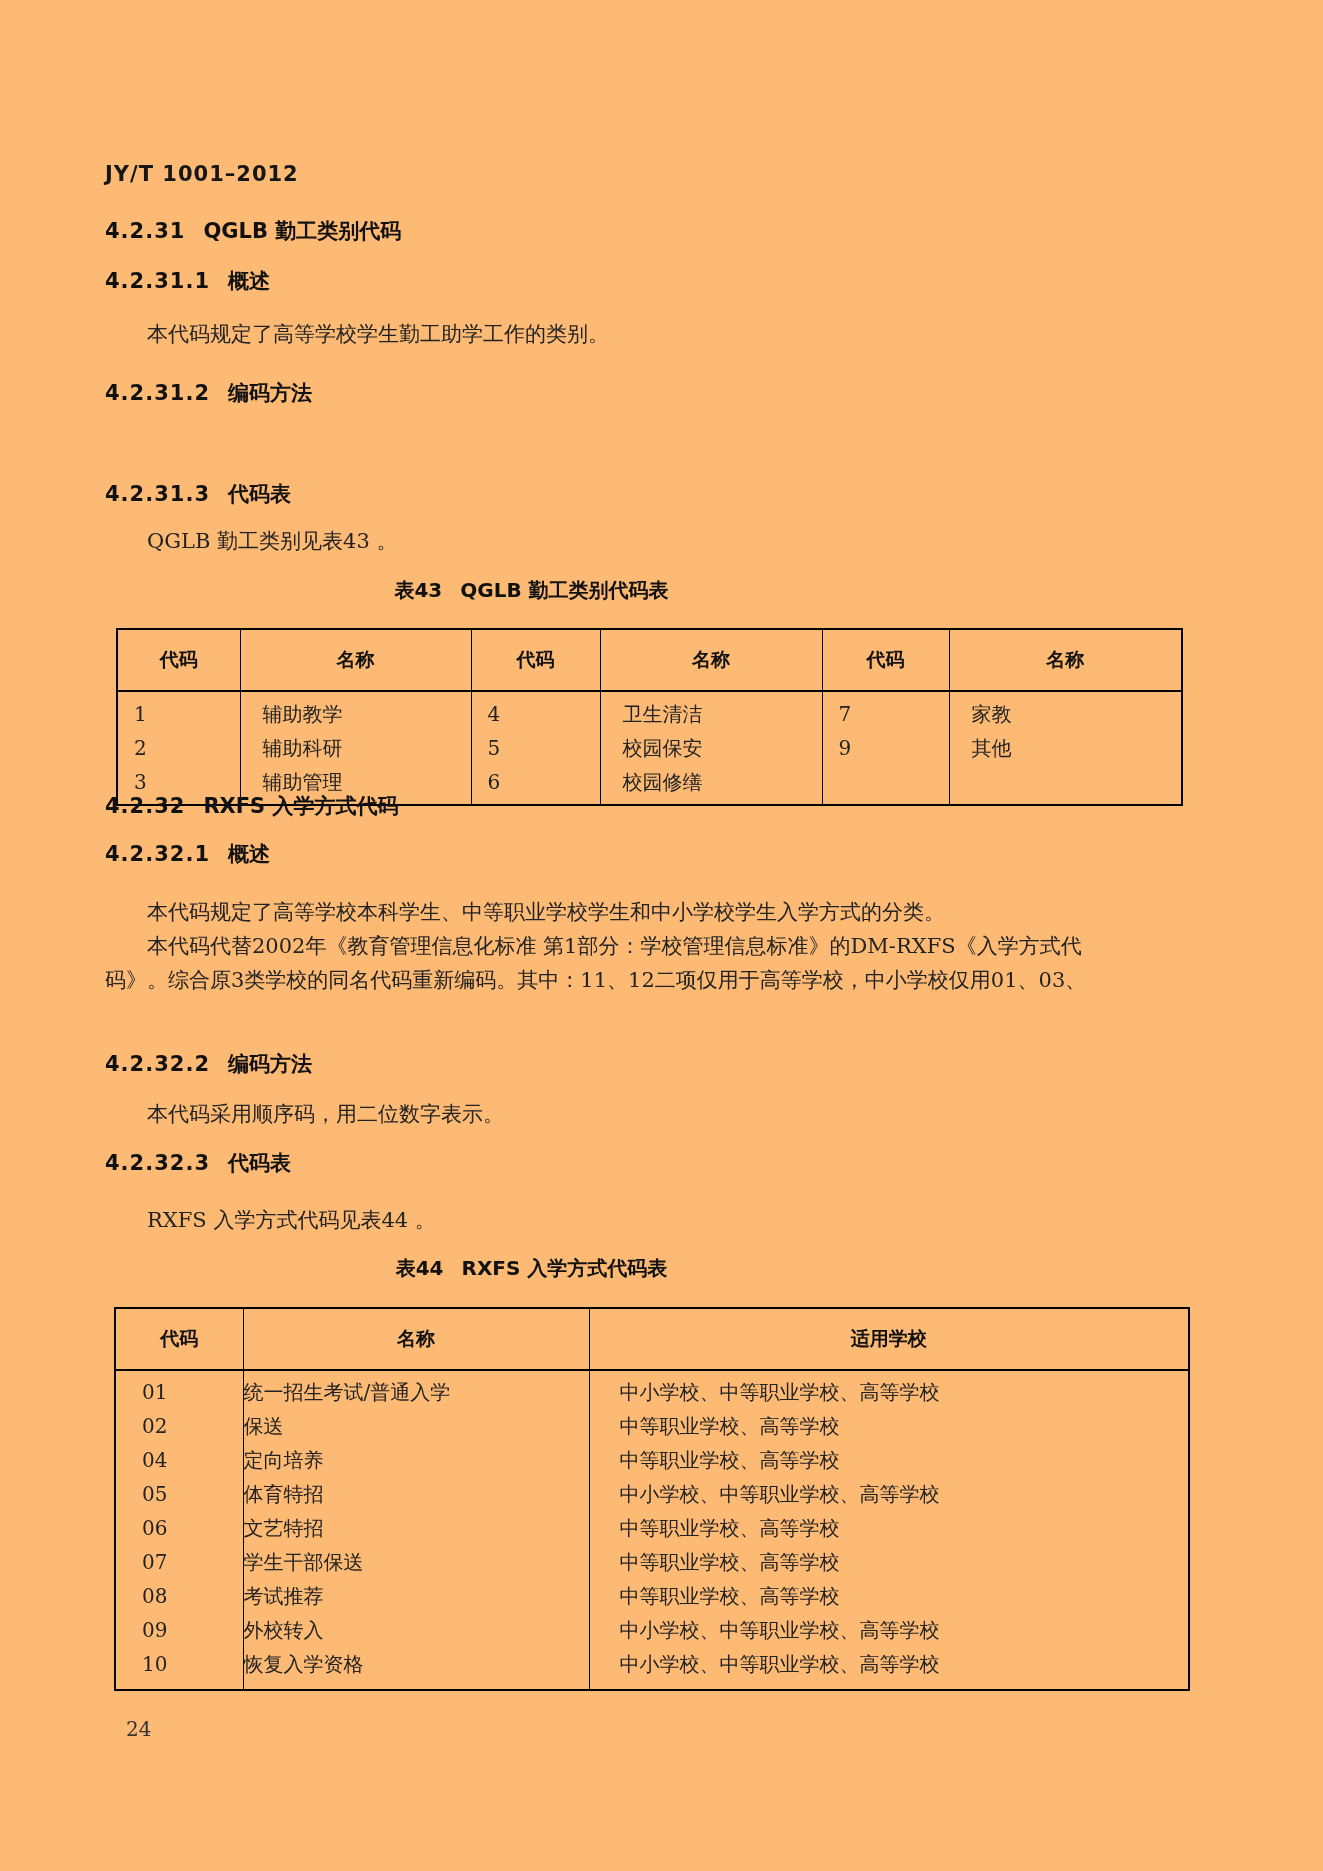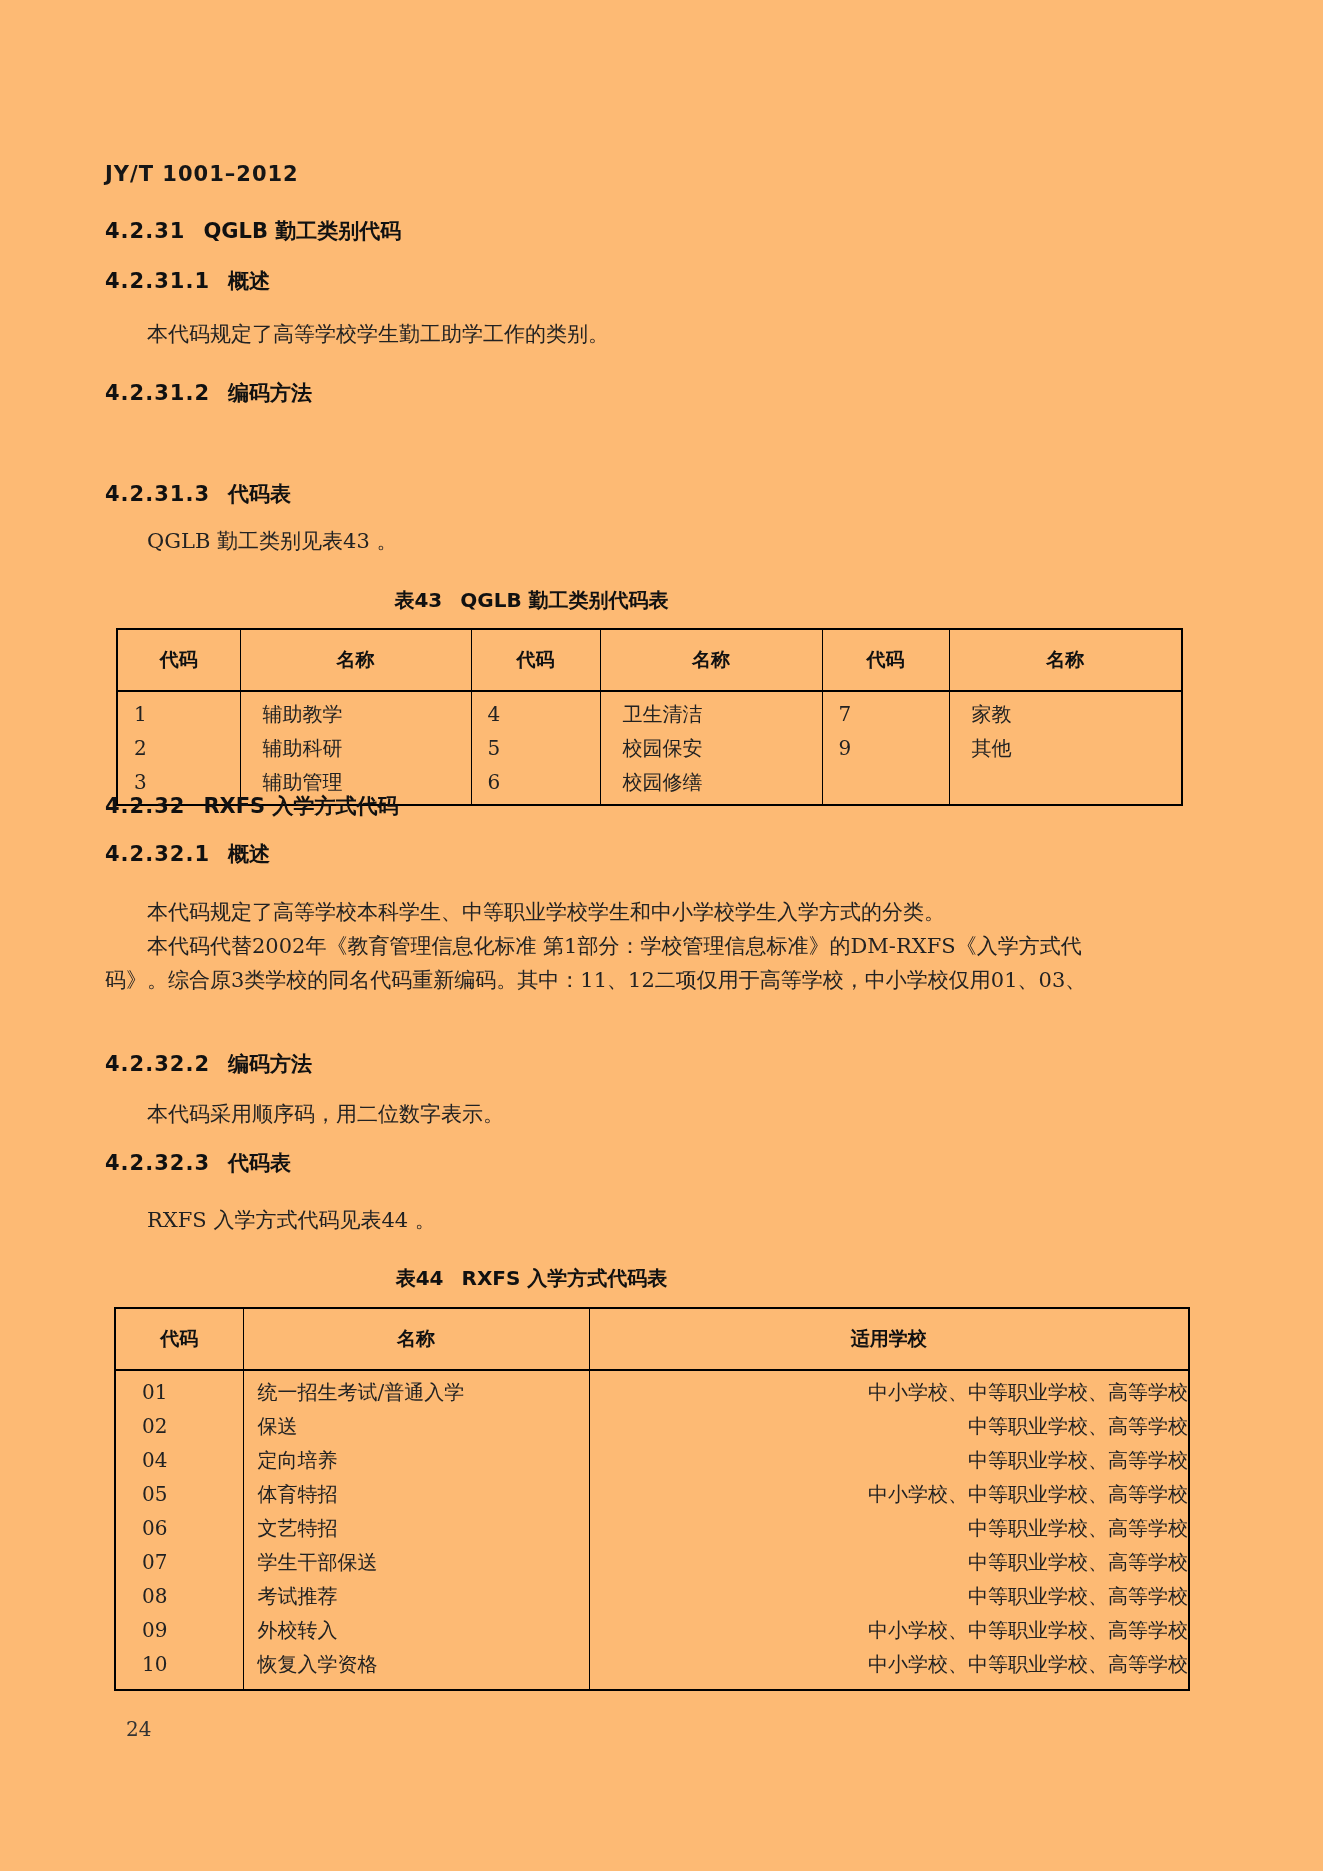--- a/index.html
+++ b/index.html
@@ -22,21 +22,21 @@
     font-weight:700;font-size:21px;color:#111;white-space:nowrap;
   }
   .heading .hnum{margin-right:18px;letter-spacing:1px;}
   .para{font-size:21px;color:#222;white-space:nowrap;}
   .pblock{font-size:21px;color:#222;}
   .pblock .pline{line-height:34px;white-space:nowrap;}
   .pline.indent{text-indent:2em;}
   .caption{
     left:0;width:1063px;text-align:center;
     font-family:"DejaVu Sans","Liberation Sans",sans-serif;
-    font-weight:700;font-size:20px;color:#111;white-space:nowrap;margin-top:10px;
+    font-weight:700;font-size:20px;color:#111;white-space:nowrap;
   }
   .caption .cap-label{margin-right:18px;}
   table.tbl{
     border-collapse:collapse;table-layout:fixed;
     border:2px solid #000;
     font-size:20px;color:#222;
   }
   table.tbl th{
     font-family:"DejaVu Sans","Liberation Sans",sans-serif;
     font-weight:700;font-size:19px;color:#111;
@@ -57,22 +57,22 @@
   .t43 td.c-code{padding-left:16px;}
   .t43 td.c-name{padding-left:22px;}
   
   .t44{width:1074px;}
   .t44 thead tr{height:45px;}
   .t44 tbody tr{height:34px;}
   .t44 tbody td{vertical-align:middle;line-height:34px;white-space:nowrap;}
   .t44 tbody tr:first-child td{padding-top:4px;}
   .t44 tbody tr:last-child td{padding-bottom:8px;}
   .t44 td.c-code{padding-left:26px;}
-  .t44 td.c-name{padding-left:14px;}
-  .t44 td.c-school{padding-left:30px;text-align:right;}
+  .t44 td.c-name{}
+  .t44 td.c-school{padding-left:30px;}
   .page-num{font-size:20px;color:#333;}
 </style>
 </head>
 <body>
 
 <div class="page">
 
   <div class="abs doc-code" style="left:105px;top:162px">JY/T 1001–2012</div>
 
   <div class="abs heading" style="left:105px;top:217px">

